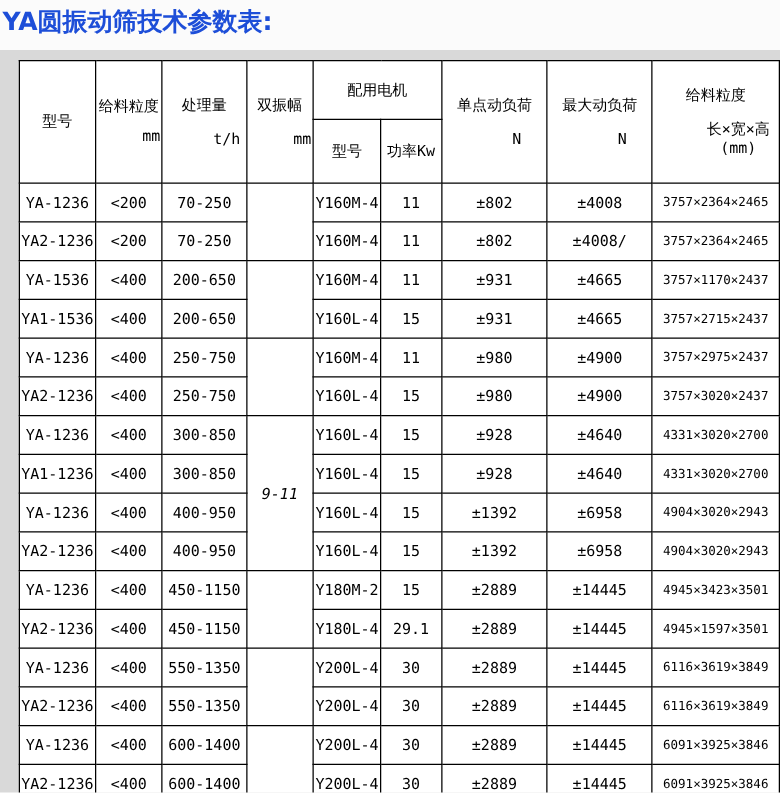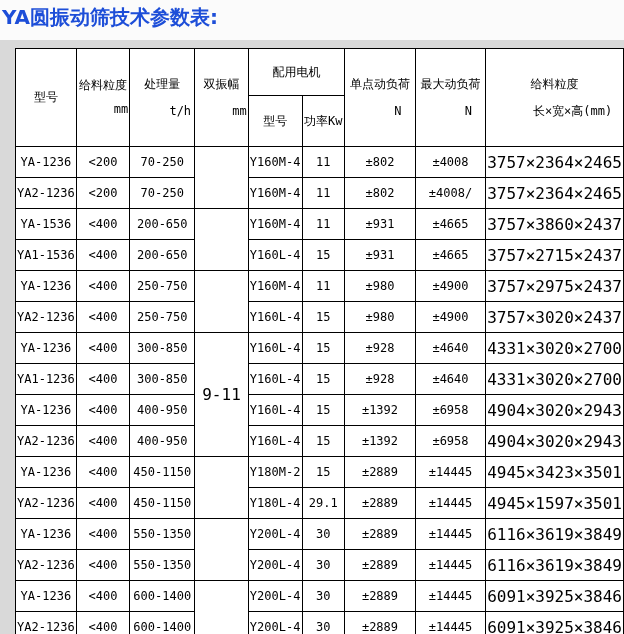--- a/index.html
+++ b/index.html
@@ -49,22 +49,22 @@
     justify-content: center;
     line-height: 1.25;
   }
   .hcell .unit { margin-top: 12px; padding-left: 36px; }
   .hcell.tight .unit { margin-top: 9px; }
   tbody td {
     font-size: 12px;
     height: 30px;
     white-space: nowrap;
   }
-  tbody td.dim { font-size: 16px; }
-  tbody td.amp { font-size: 16px; }
+  tbody td.dim { font-size: 10px; }
+  tbody td.amp { font-size: 12px; font-style: italic; }
 </style>
 </head>
 <body>
 
 <div class="title-band">
   <h1 class="page-title">YA圆振动筛技术参数表:</h1>
 </div>
 
 <div class="table-wrap">
   <table class="params">
@@ -153,21 +153,21 @@
         </tr>
         <tr>
           <td>YA-1536</td>
           <td>&lt;400</td>
           <td>200-650</td>
           <td class="amp" rowspan="2"></td>
           <td>Y160M-4</td>
           <td>11</td>
           <td>±931</td>
           <td>±4665</td>
-          <td class="dim">3757×3860×2437</td>
+          <td class="dim">3757×1170×2437</td>
         </tr>
         <tr>
           <td>YA1-1536</td>
           <td>&lt;400</td>
           <td>200-650</td>
           <td>Y160L-4</td>
           <td>15</td>
           <td>±931</td>
           <td>±4665</td>
           <td class="dim">3757×2715×2437</td>

